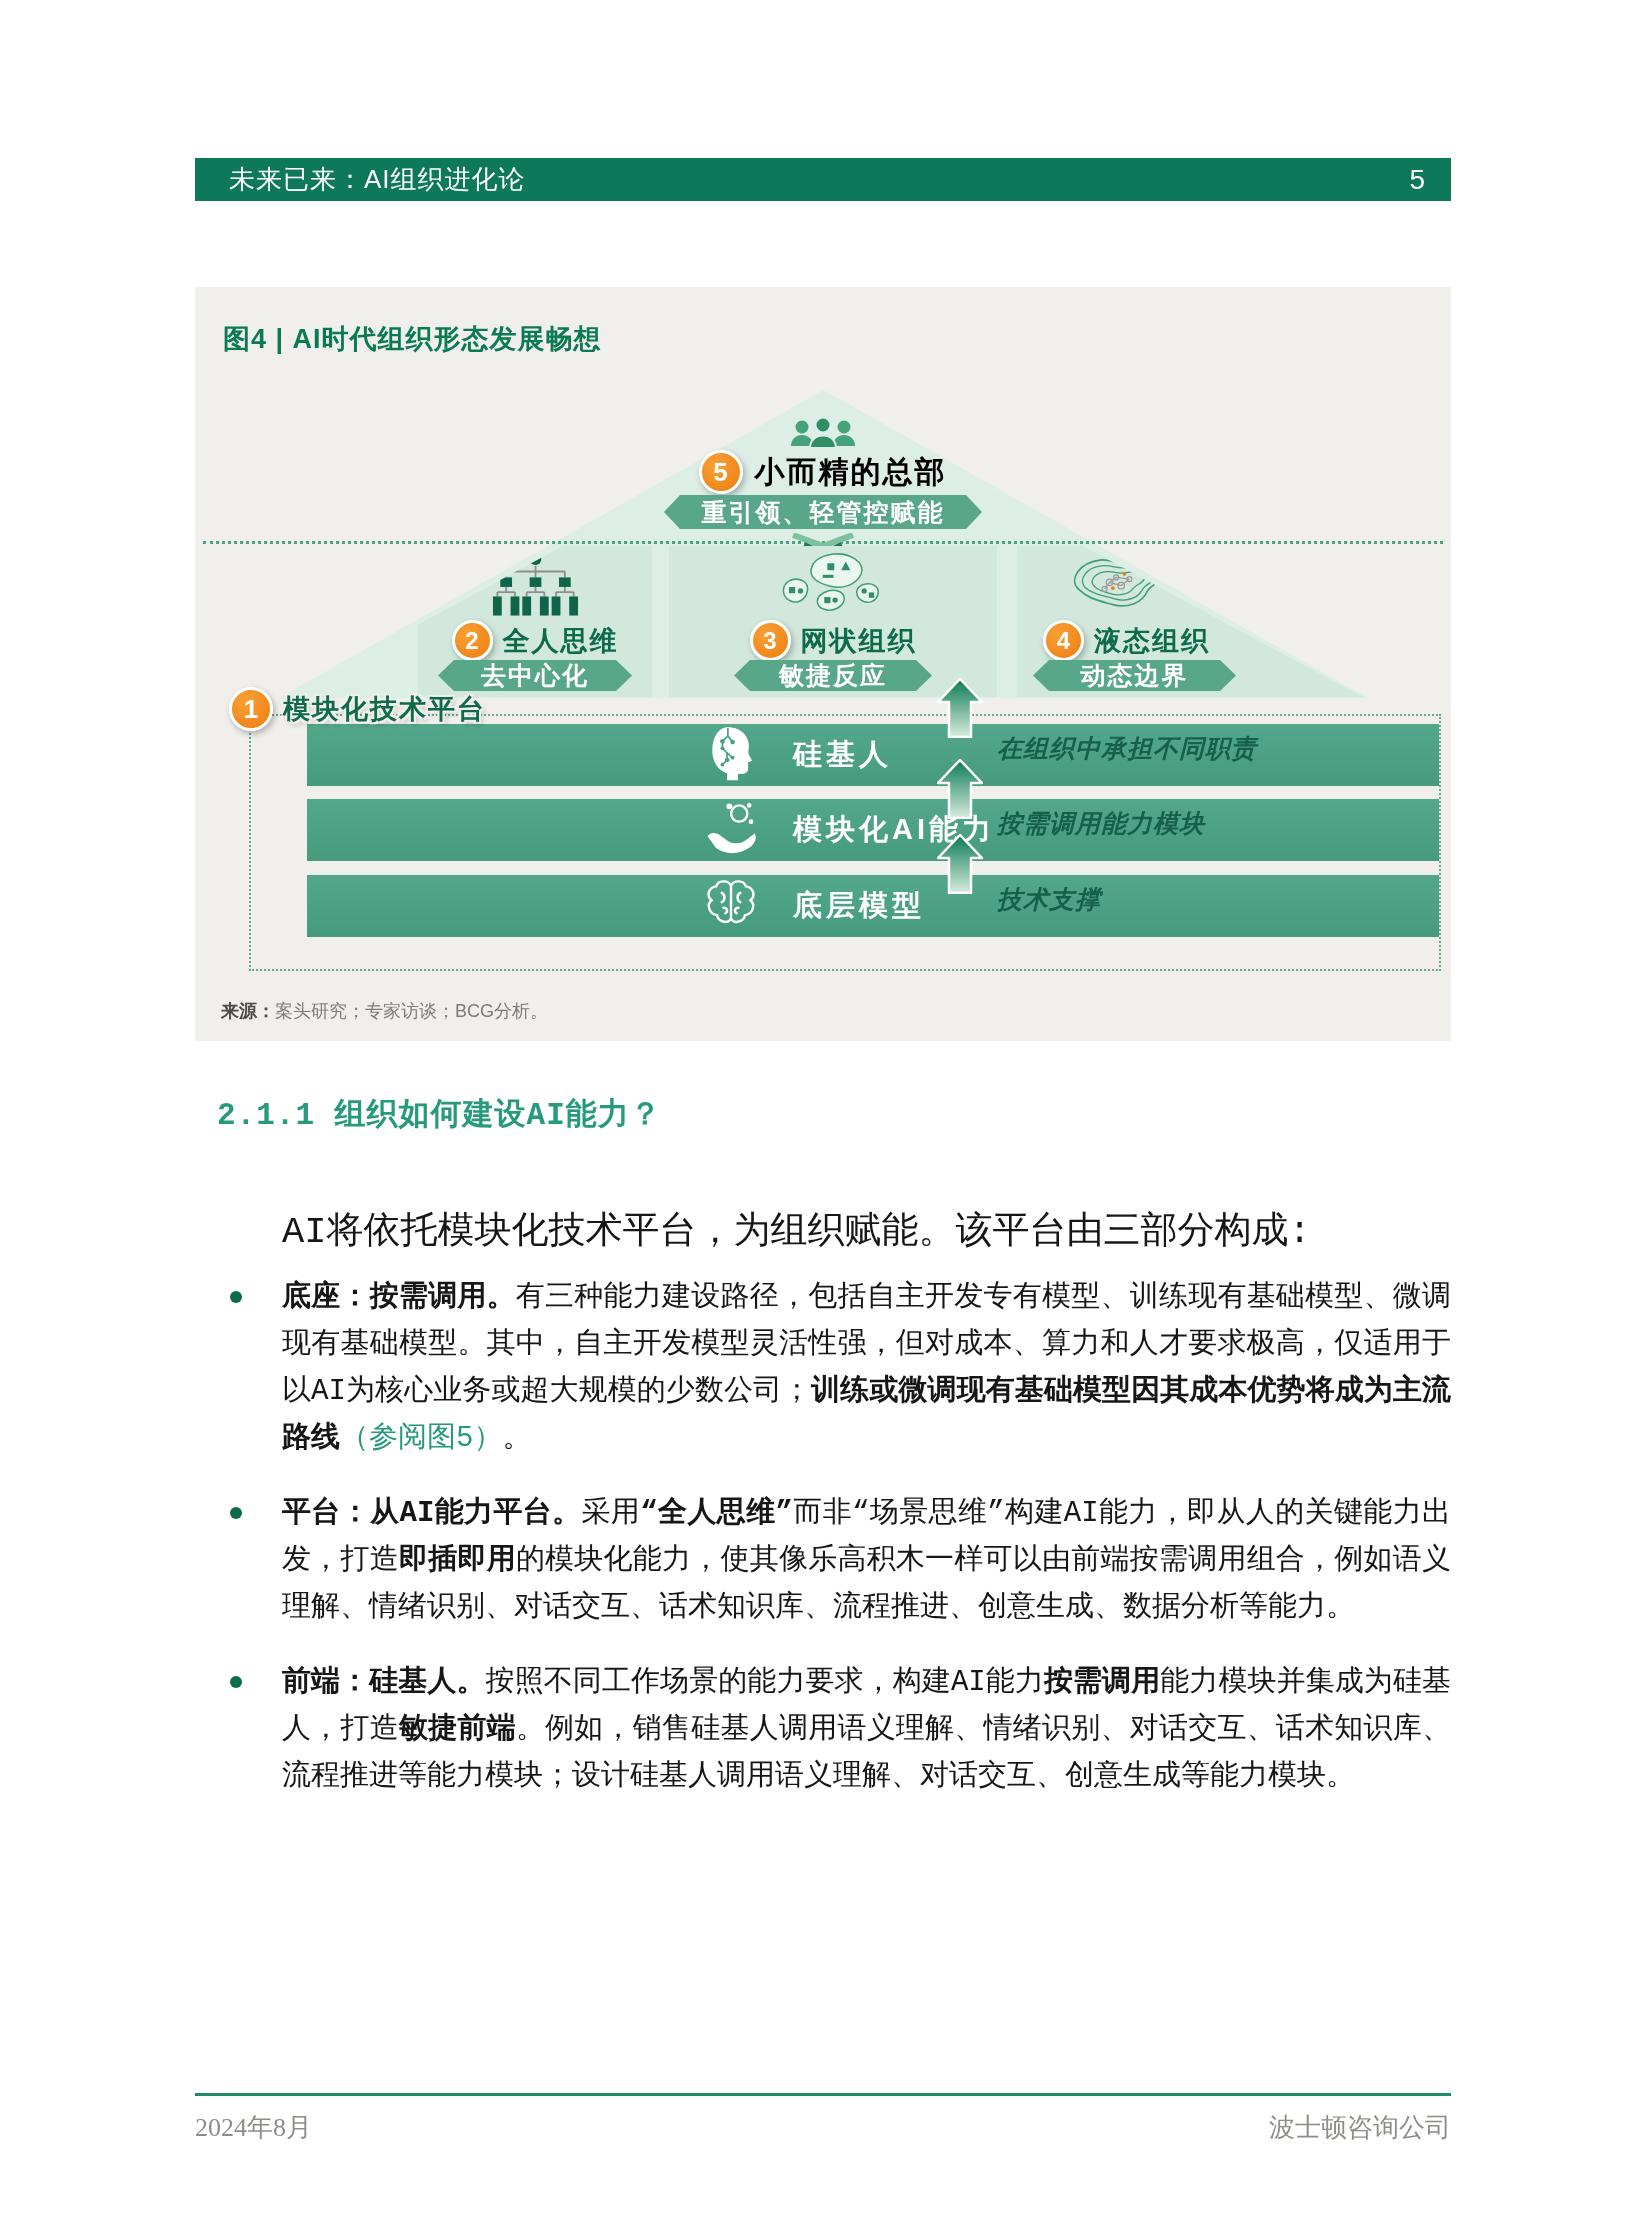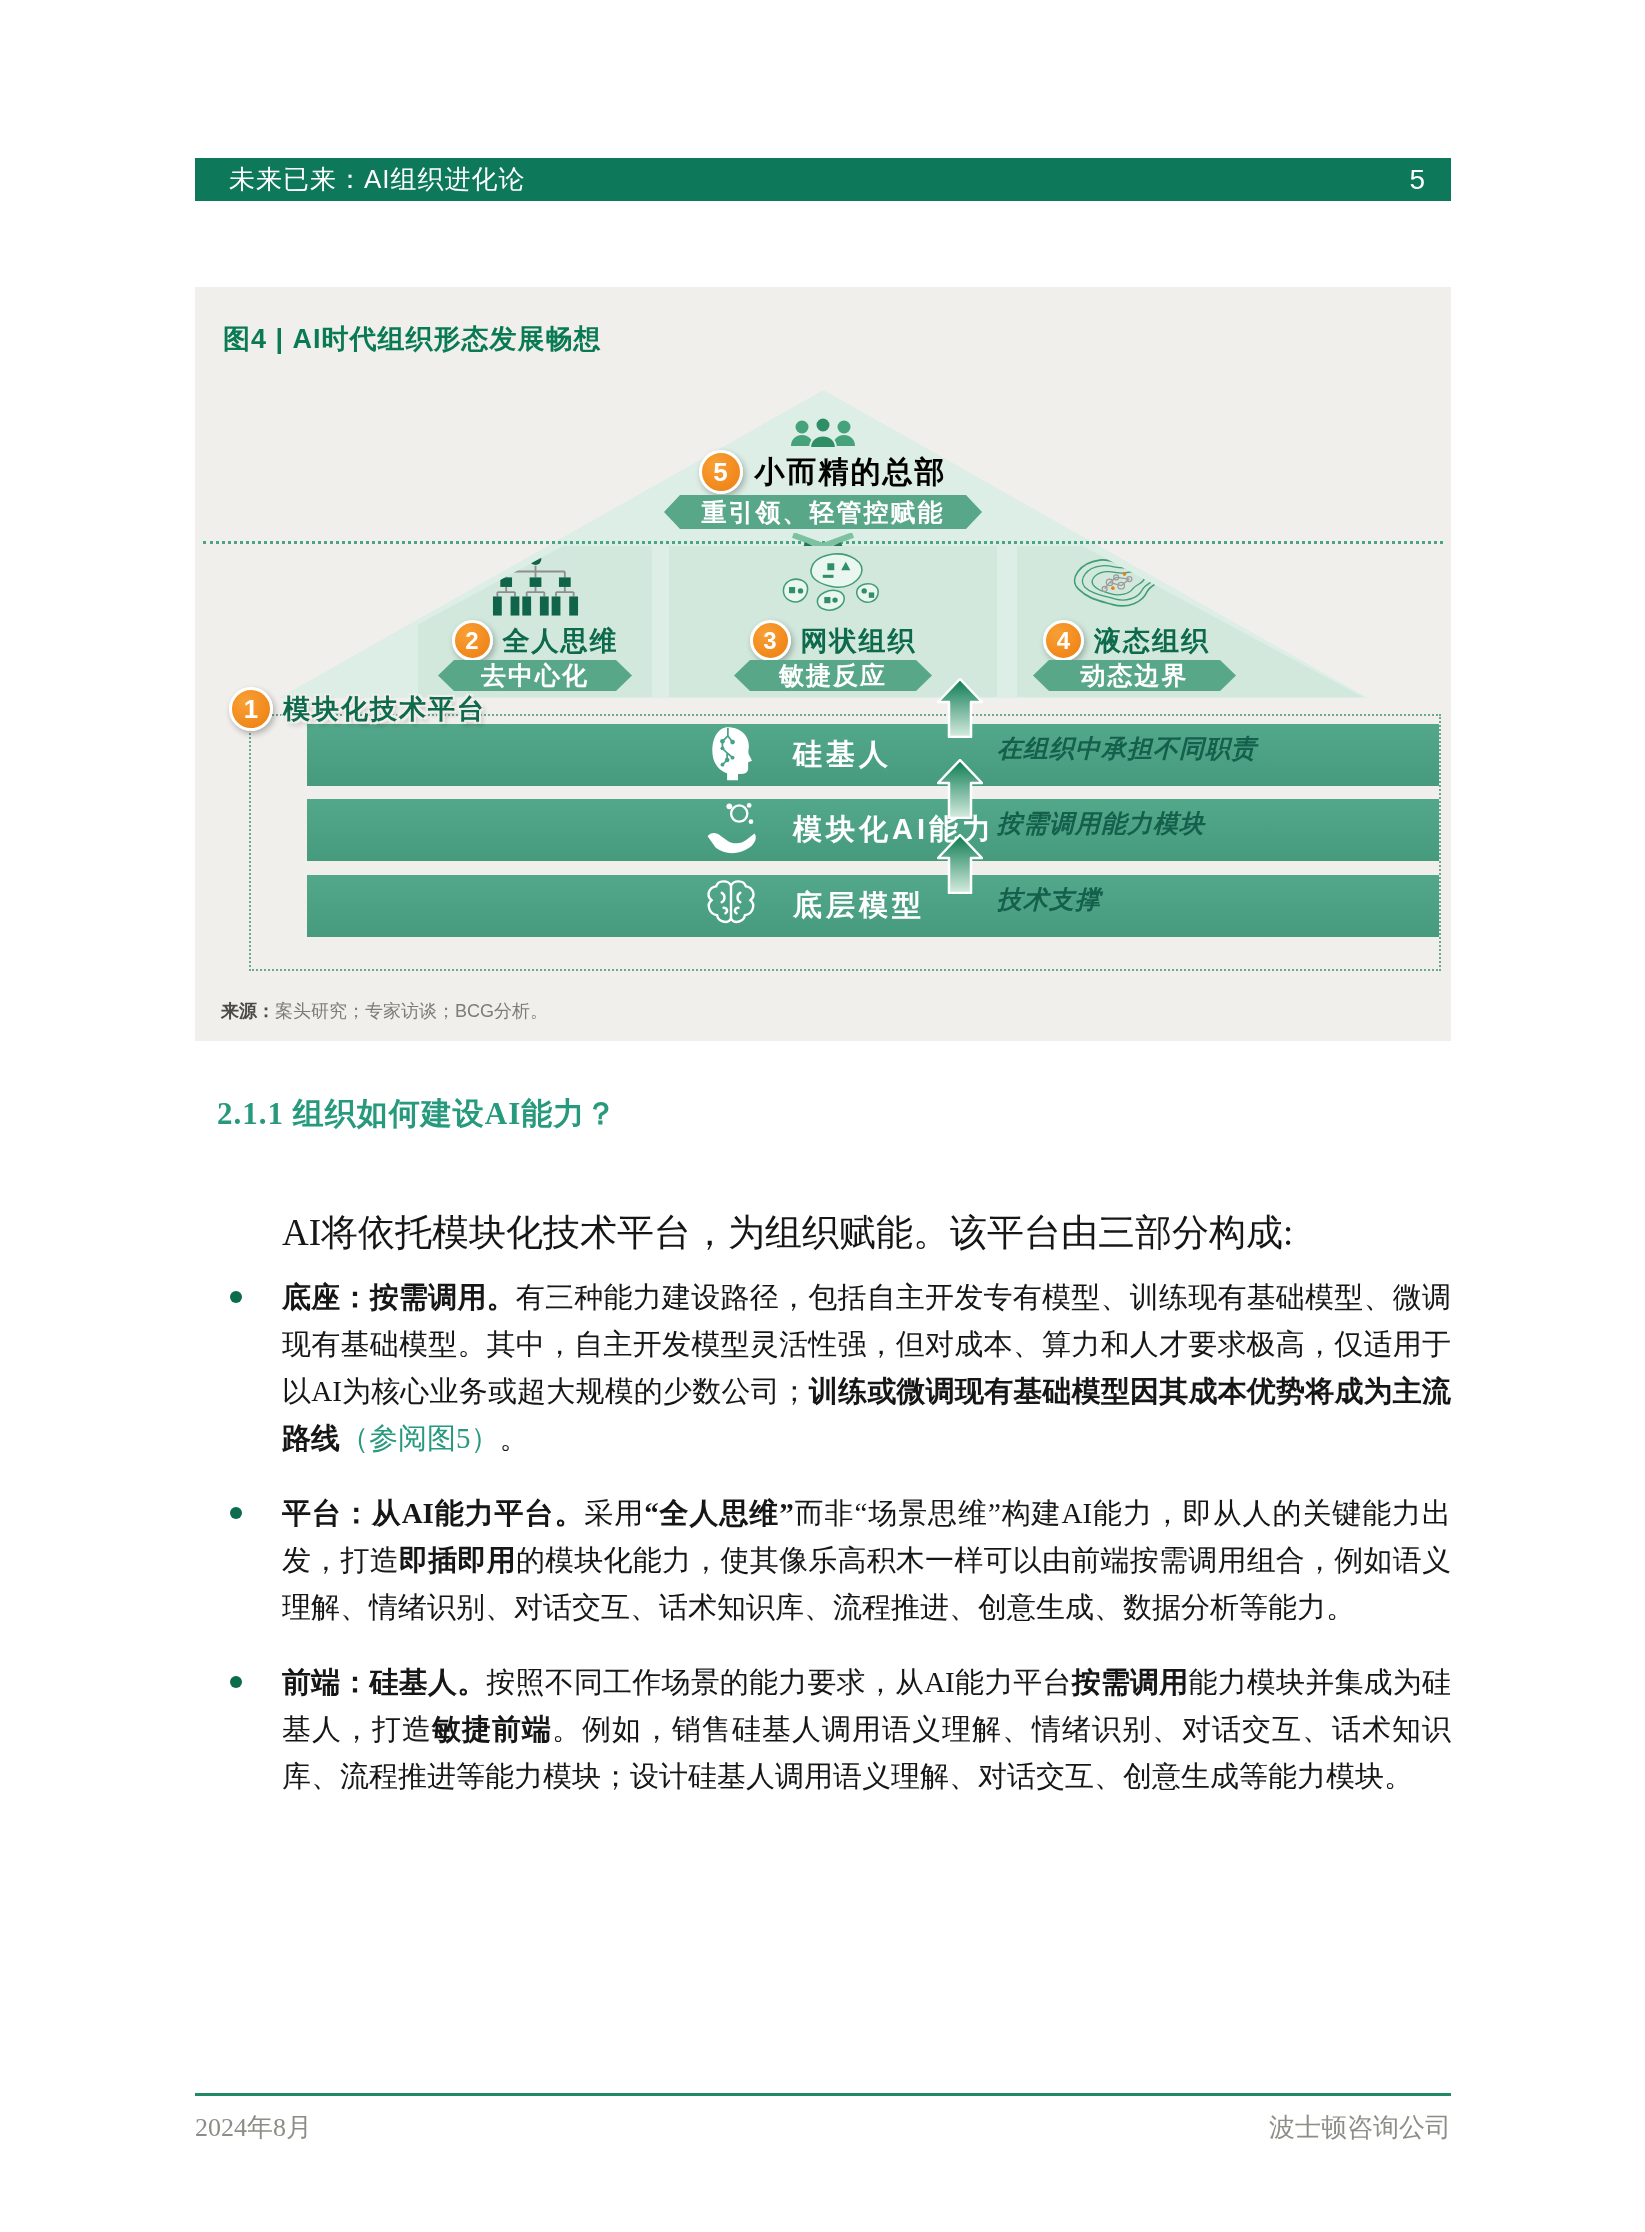--- a/index.html
+++ b/index.html
@@ -72,21 +72,21 @@
 
   .bar-note{position:absolute;left:802px;z-index:6;font-family:"Liberation Serif","DejaVu Serif",serif;
             font-style:italic;font-weight:700;font-size:25px;color:#14604a;letter-spacing:1px;}
   .note-1{top:445px;} .note-2{top:520px;} .note-3{top:596px;}
 
   .source{position:absolute;left:26px;top:712px;font-size:18px;color:#7e7c76;}
   .source .lab{font-weight:bold;color:#4c4a45;}
 
   
   .bodytext{position:absolute;left:195px;top:1093px;width:1256px;color:#161616;
-            font-family:Liberation Serif, serif;}
+            font-family:Liberation Mono, monospace;}
   .bodytext h2{margin:0 0 0 22px;font-size:31px;font-weight:bold;color:#27997c;letter-spacing:1px;}
   .intro{margin:74px 0 0 87px;font-size:37px;line-height:47px;}
   ul.blist{list-style:none;margin:18px 0 0 87px;padding:0;width:1169px;}
   ul.blist li{position:relative;margin-bottom:28px;font-size:29px;line-height:47px;text-align:justify;}
   ul.blist li::before{content:"";position:absolute;left:-52px;top:17px;width:12px;height:12px;border-radius:50%;background:#0d6b4e;}
   .seg-bold{font-weight:bold;}
   .seg-ref{color:#27997c;}
 
   
   .pfooter{position:absolute;left:195px;top:2093px;width:1256px;border-top:3px solid #1f8a64;
@@ -308,21 +308,21 @@
       <span class="lab">来源：</span><span>案头研究；专家访谈；BCG分析。</span>
     </div>
   </div>
 
   <div class="bodytext">
     <h2>2.1.1 组织如何建设AI能力？</h2>
     <p class="intro">AI将依托模块化技术平台，为组织赋能。该平台由三部分构成:</p>
     <ul class="blist">
       <li><span class="seg-bold">底座：按需调用。</span><span>有三种能力建设路径，包括自主开发专有模型、训练现有基础模型、微调现有基础模型。其中，自主开发模型灵活性强，但对成本、算力和人才要求极高，仅适用于以AI为核心业务或超大规模的少数公司；</span><span class="seg-bold">训练或微调现有基础模型因其成本优势将成为主流路线</span><span class="seg-ref">（参阅图5）</span><span>。</span></li>
       <li><span class="seg-bold">平台：从AI能力平台。</span><span>采用</span><span class="seg-bold">“全人思维”</span><span>而非“场景思维”构建AI能力，即从人的关键能力出发，打造</span><span class="seg-bold">即插即用</span><span>的模块化能力，使其像乐高积木一样可以由前端按需调用组合，例如语义理解、情绪识别、对话交互、话术知识库、流程推进、创意生成、数据分析等能力。</span></li>
-      <li><span class="seg-bold">前端：硅基人。</span><span>按照不同工作场景的能力要求，从AI能力平台</span><span class="seg-bold">按需调用</span><span>能力模块并集成为硅基人，打造</span><span class="seg-bold">敏捷前端</span><span>。例如，销售硅基人调用语义理解、情绪识别、对话交互、话术知识库、流程推进等能力模块；设计硅基人调用语义理解、对话交互、创意生成等能力模块。</span></li>
+      <li><span class="seg-bold">前端：硅基人。</span><span>按照不同工作场景的能力要求，构建AI能力</span><span class="seg-bold">按需调用</span><span>能力模块并集成为硅基人，打造</span><span class="seg-bold">敏捷前端</span><span>。例如，销售硅基人调用语义理解、情绪识别、对话交互、话术知识库、流程推进等能力模块；设计硅基人调用语义理解、对话交互、创意生成等能力模块。</span></li>
     </ul>
   </div>
 
   <div class="pfooter">
     <span>2024年8月</span>
     <span>波士顿咨询公司</span>
   </div>
 
 </div>
 

